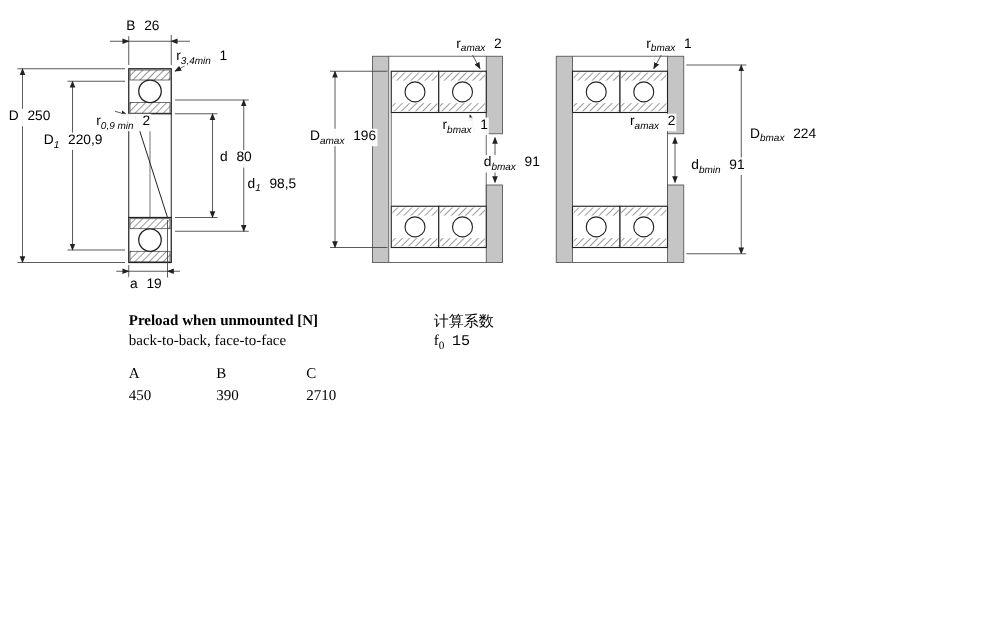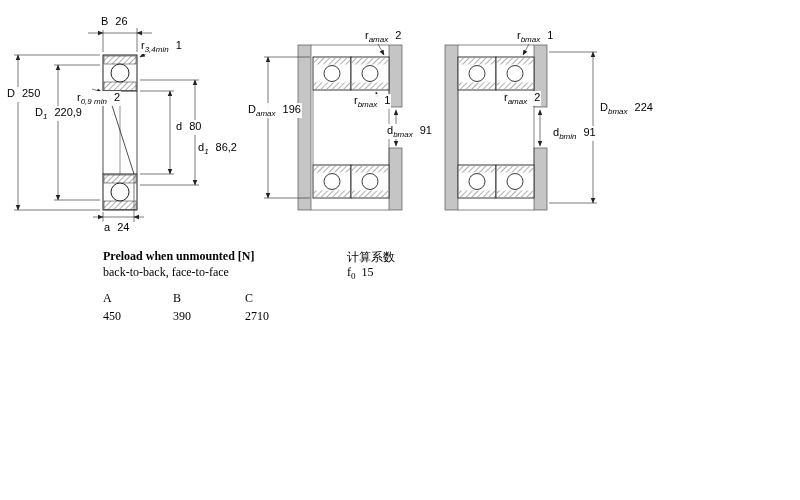--- a/index.html
+++ b/index.html
@@ -26,21 +26,21 @@
   .dim .v { margin-left: 7px; }
   .txt {
     position: absolute;
     white-space: nowrap;
     font-family: "Liberation Serif", serif;
     font-size: 12px;
     color: #000;
   }
   .txt.b { font-weight: bold; }
   .txt sub { font-size: 9px; }
-  .txt .v { margin-left: 6px; }
+  .txt .v { margin-left: 6px; font-family: Liberation Mono, monospace; }
 </style>
 </head>
 <body>
 
 <div class="page">
 
   <svg class="draw" width="660" height="245" viewBox="0 0 660 245">
     <defs>
       <pattern id="hatch" width="4" height="4" patternUnits="userSpaceOnUse" patternTransform="rotate(45)">
         <line x1="0" y1="0" x2="0" y2="4" stroke="#333" stroke-width="0.8"></line>
@@ -162,22 +162,22 @@
       </g>
     </g>
   </svg>
 
   <div class="dim" style="left:100px;top:15px"><span>B</span><sub></sub><span class="v">26</span></div>
   <div class="dim" style="left:140px;top:39px"><span>r</span><sub>3,4min</sub><span class="v">1</span></div>
   <div class="dim" style="left:6px;top:87px"><span>D</span><sub></sub><span class="v">250</span></div>
   <div class="dim" style="left:76px;top:91px"><span>r</span><sub>0,9 min</sub><span class="v">2</span></div>
   <div class="dim" style="left:34px;top:106px"><span>D</span><sub>1</sub><span class="v">220,9</span></div>
   <div class="dim" style="left:175px;top:120px"><span>d</span><sub></sub><span class="v">80</span></div>
-  <div class="dim" style="left:197px;top:141px"><span>d</span><sub>1</sub><span class="v">86,2</span></div>
-  <div class="dim" style="left:103px;top:221px"><span>a</span><sub></sub><span class="v">24</span></div>
+  <div class="dim" style="left:197px;top:141px"><span>d</span><sub>1</sub><span class="v">98,5</span></div>
+  <div class="dim" style="left:103px;top:221px"><span>a</span><sub></sub><span class="v">19</span></div>
 
   <div class="dim" style="left:364px;top:29px"><span>r</span><sub>amax</sub><span class="v">2</span></div>
   <div class="dim" style="left:247px;top:103px"><span>D</span><sub>amax</sub><span class="v">196</span></div>
   <div class="dim" style="left:353px;top:94px"><span>r</span><sub>bmax</sub><span class="v">1</span></div>
   <div class="dim" style="left:386px;top:124px"><span>d</span><sub>bmax</sub><span class="v">91</span></div>
 
   <div class="dim" style="left:516px;top:29px"><span>r</span><sub>bmax</sub><span class="v">1</span></div>
   <div class="dim" style="left:503px;top:91px"><span>r</span><sub>amax</sub><span class="v">2</span></div>
   <div class="dim" style="left:599px;top:101px"><span>D</span><sub>bmax</sub><span class="v">224</span></div>
   <div class="dim" style="left:552px;top:126px"><span>d</span><sub>bmin</sub><span class="v">91</span></div>

